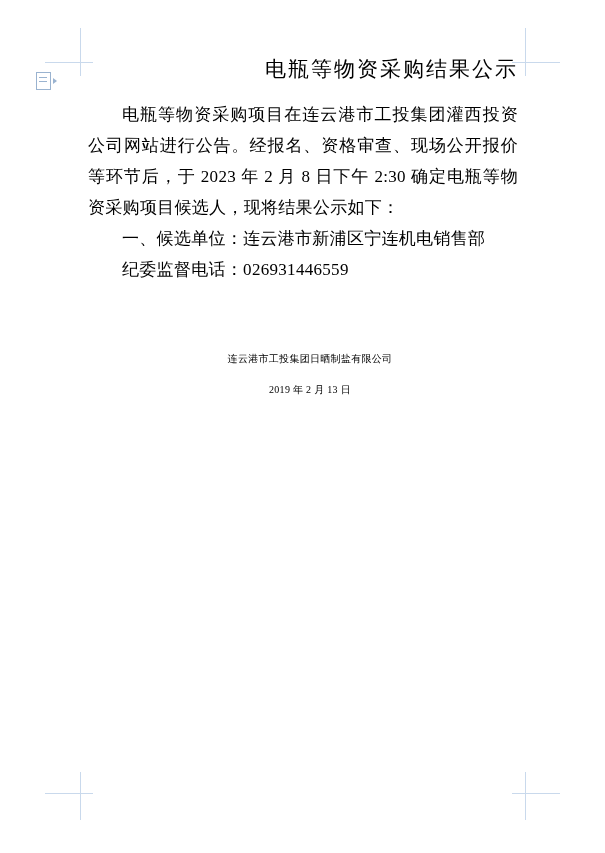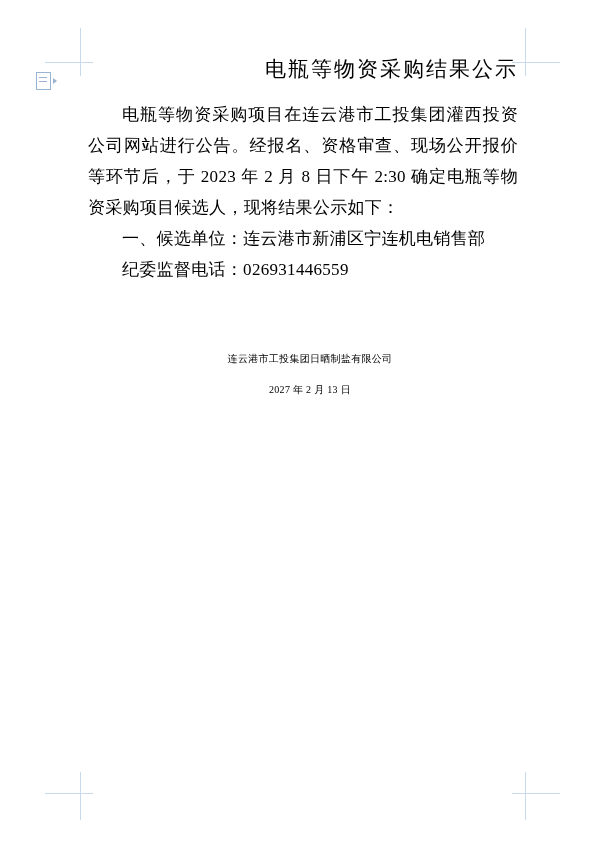--- a/index.html
+++ b/index.html
@@ -138,15 +138,15 @@
 
     <h1 class="title">电瓶等物资采购结果公示</h1>
 
     <p class="body">电瓶等物资采购项目在连云港市工投集团灌西投资公司网站进行公告。经报名、资格审查、现场公开报价等环节后，于 2023 年 2 月 8 日下午 2:30 确定电瓶等物资采购项目候选人，现将结果公示如下：</p>
     <p class="body noindent">一、候选单位：连云港市新浦区宁连机电销售部</p>
     <p class="body noindent">纪委监督电话：026931446559</p>
 
     <div class="spacer-lg"></div>
 
     <p class="sign offset">连云港市工投集团日晒制盐有限公司</p>
-    <p class="sign offset">2027 年 2 月 13 日</p>
+    <p class="sign offset">2019 年 2 月 13 日</p>
   </div>
 </div>
 
 </body></html>

